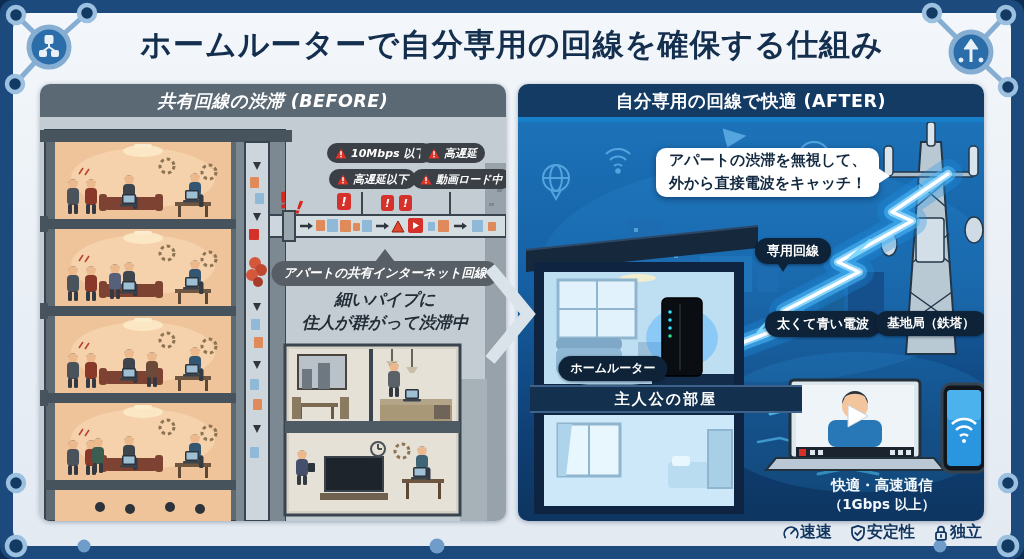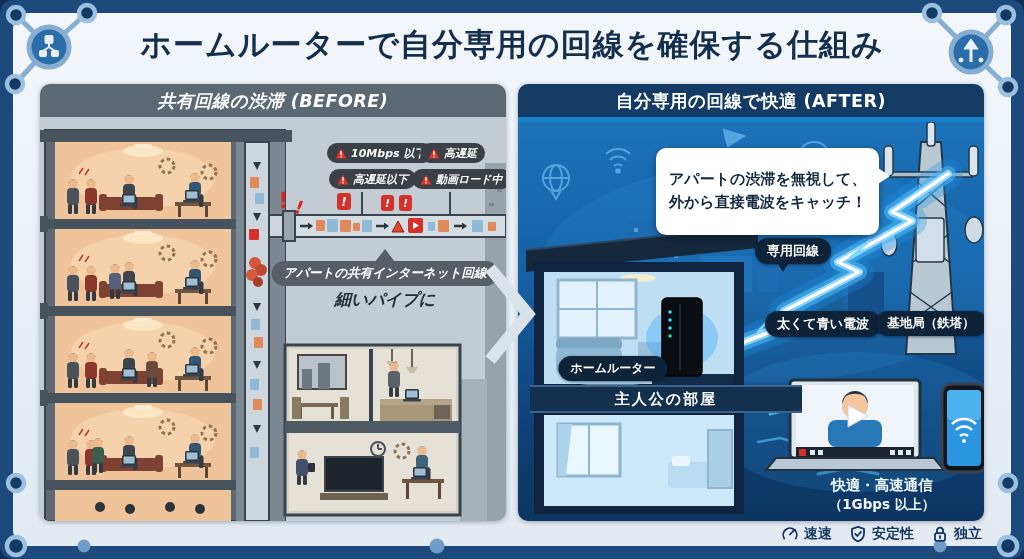--- a/index.html
+++ b/index.html
@@ -30,33 +30,33 @@
   
   .pill{position:absolute;transform:translateX(-50%);background:#575e66;color:#fff;
     font-weight:700;white-space:nowrap;border-radius:13px;padding:4px 12px;font-size:12.5px;}
   .pill-navy{background:#0e2338;box-shadow:0 1px 3px rgba(0,10,30,.5);}
   .pill-pointer-up{position:absolute;left:345px;top:132px;width:0;height:0;
     border-left:10px solid transparent;border-right:10px solid transparent;border-bottom:13px solid #575e66;}
   .before-cap{position:absolute;left:345px;transform:translateX(-50%);white-space:nowrap;
     color:#232d36;font-size:16.5px;font-weight:800;}
   
   .bubble{position:absolute;left:138px;top:26px;background:#fff;border-radius:10px;
-    padding:20px 13px;color:#12293f;font-size:15px;font-weight:800;line-height:1.55;
+    padding:1px 13px;color:#12293f;font-size:15px;font-weight:800;line-height:1.55;
     box-shadow:0 2px 6px rgba(0,15,40,.45);white-space:nowrap;}
   .bubble:after{content:"";position:absolute;right:-11px;top:20px;width:0;height:0;
     border-top:8px solid transparent;border-bottom:8px solid transparent;border-left:12px solid #fff;}
   .dl-pointer{position:absolute;left:258px;top:139px;width:0;height:0;
     border-left:7px solid transparent;border-right:7px solid transparent;border-top:11px solid #0e2338;}
   .room-banner{position:absolute;left:12px;top:263px;width:272px;height:28px;background:#14304f;
     border-top:2px solid #3d638c;border-bottom:2px solid #3d638c;color:#fff;text-align:center;
     line-height:24px;font-size:15px;font-weight:800;letter-spacing:2px;}
   .after-cap{position:absolute;left:364px;transform:translateX(-50%);white-space:nowrap;
     color:#f2f8fd;font-weight:800;}
   .footer{position:absolute;right:42px;bottom:16px;display:flex;align-items:center;gap:17px;}
-  .f-item{display:flex;align-items:center;gap:5px;color:#12365f;font-size:14px;font-weight:800;}
+  .f-item{display:flex;align-items:center;color:#12365f;font-size:16px;font-weight:800;}
 </style>
 </head>
 <body>
 
 <div class="canvas">
   <div class="frame-inner"></div>
 
   <svg width="0" height="0" style="position:absolute" aria-hidden="true">
     <defs>
       <g id="sym-person">
@@ -278,20 +278,21 @@
             <polygon points="6,0.5 11.5,10.5 0.5,10.5" fill="#e33225"></polygon>
             <rect x="5.3" y="3.2" width="1.4" height="4" fill="#fff"></rect>
             <rect x="5.3" y="8" width="1.4" height="1.4" fill="#fff"></rect>
           </svg>
         <span>動画ロード中</span>
       </div>
 
       <div class="pill-pointer-up" style="left:335px"></div>
       <div class="pill" style="left:345px;top:144px">アパートの共有インターネット回線</div>
       <div class="before-cap" style="top:172px">細いパイプに</div>
+      <div class="before-cap" style="top:195px">住人が群がって渋滞中</div>
     </div>
   </section>
 
   <section class="panel panel-after">
     <div class="panel-header after-header">自分専用の回線で快適 (AFTER)</div>
     <div class="after-accent"></div>
     <div class="panel-body after-body">
       <svg class="art" viewBox="0 0 466 399" preserveAspectRatio="none">
         <ellipse cx="250" cy="150" rx="230" ry="110" fill="#3aa2ec" opacity="0.14"></ellipse>
         <ellipse cx="340" cy="300" rx="150" ry="70" fill="#2c9ae6" opacity="0.18"></ellipse>

